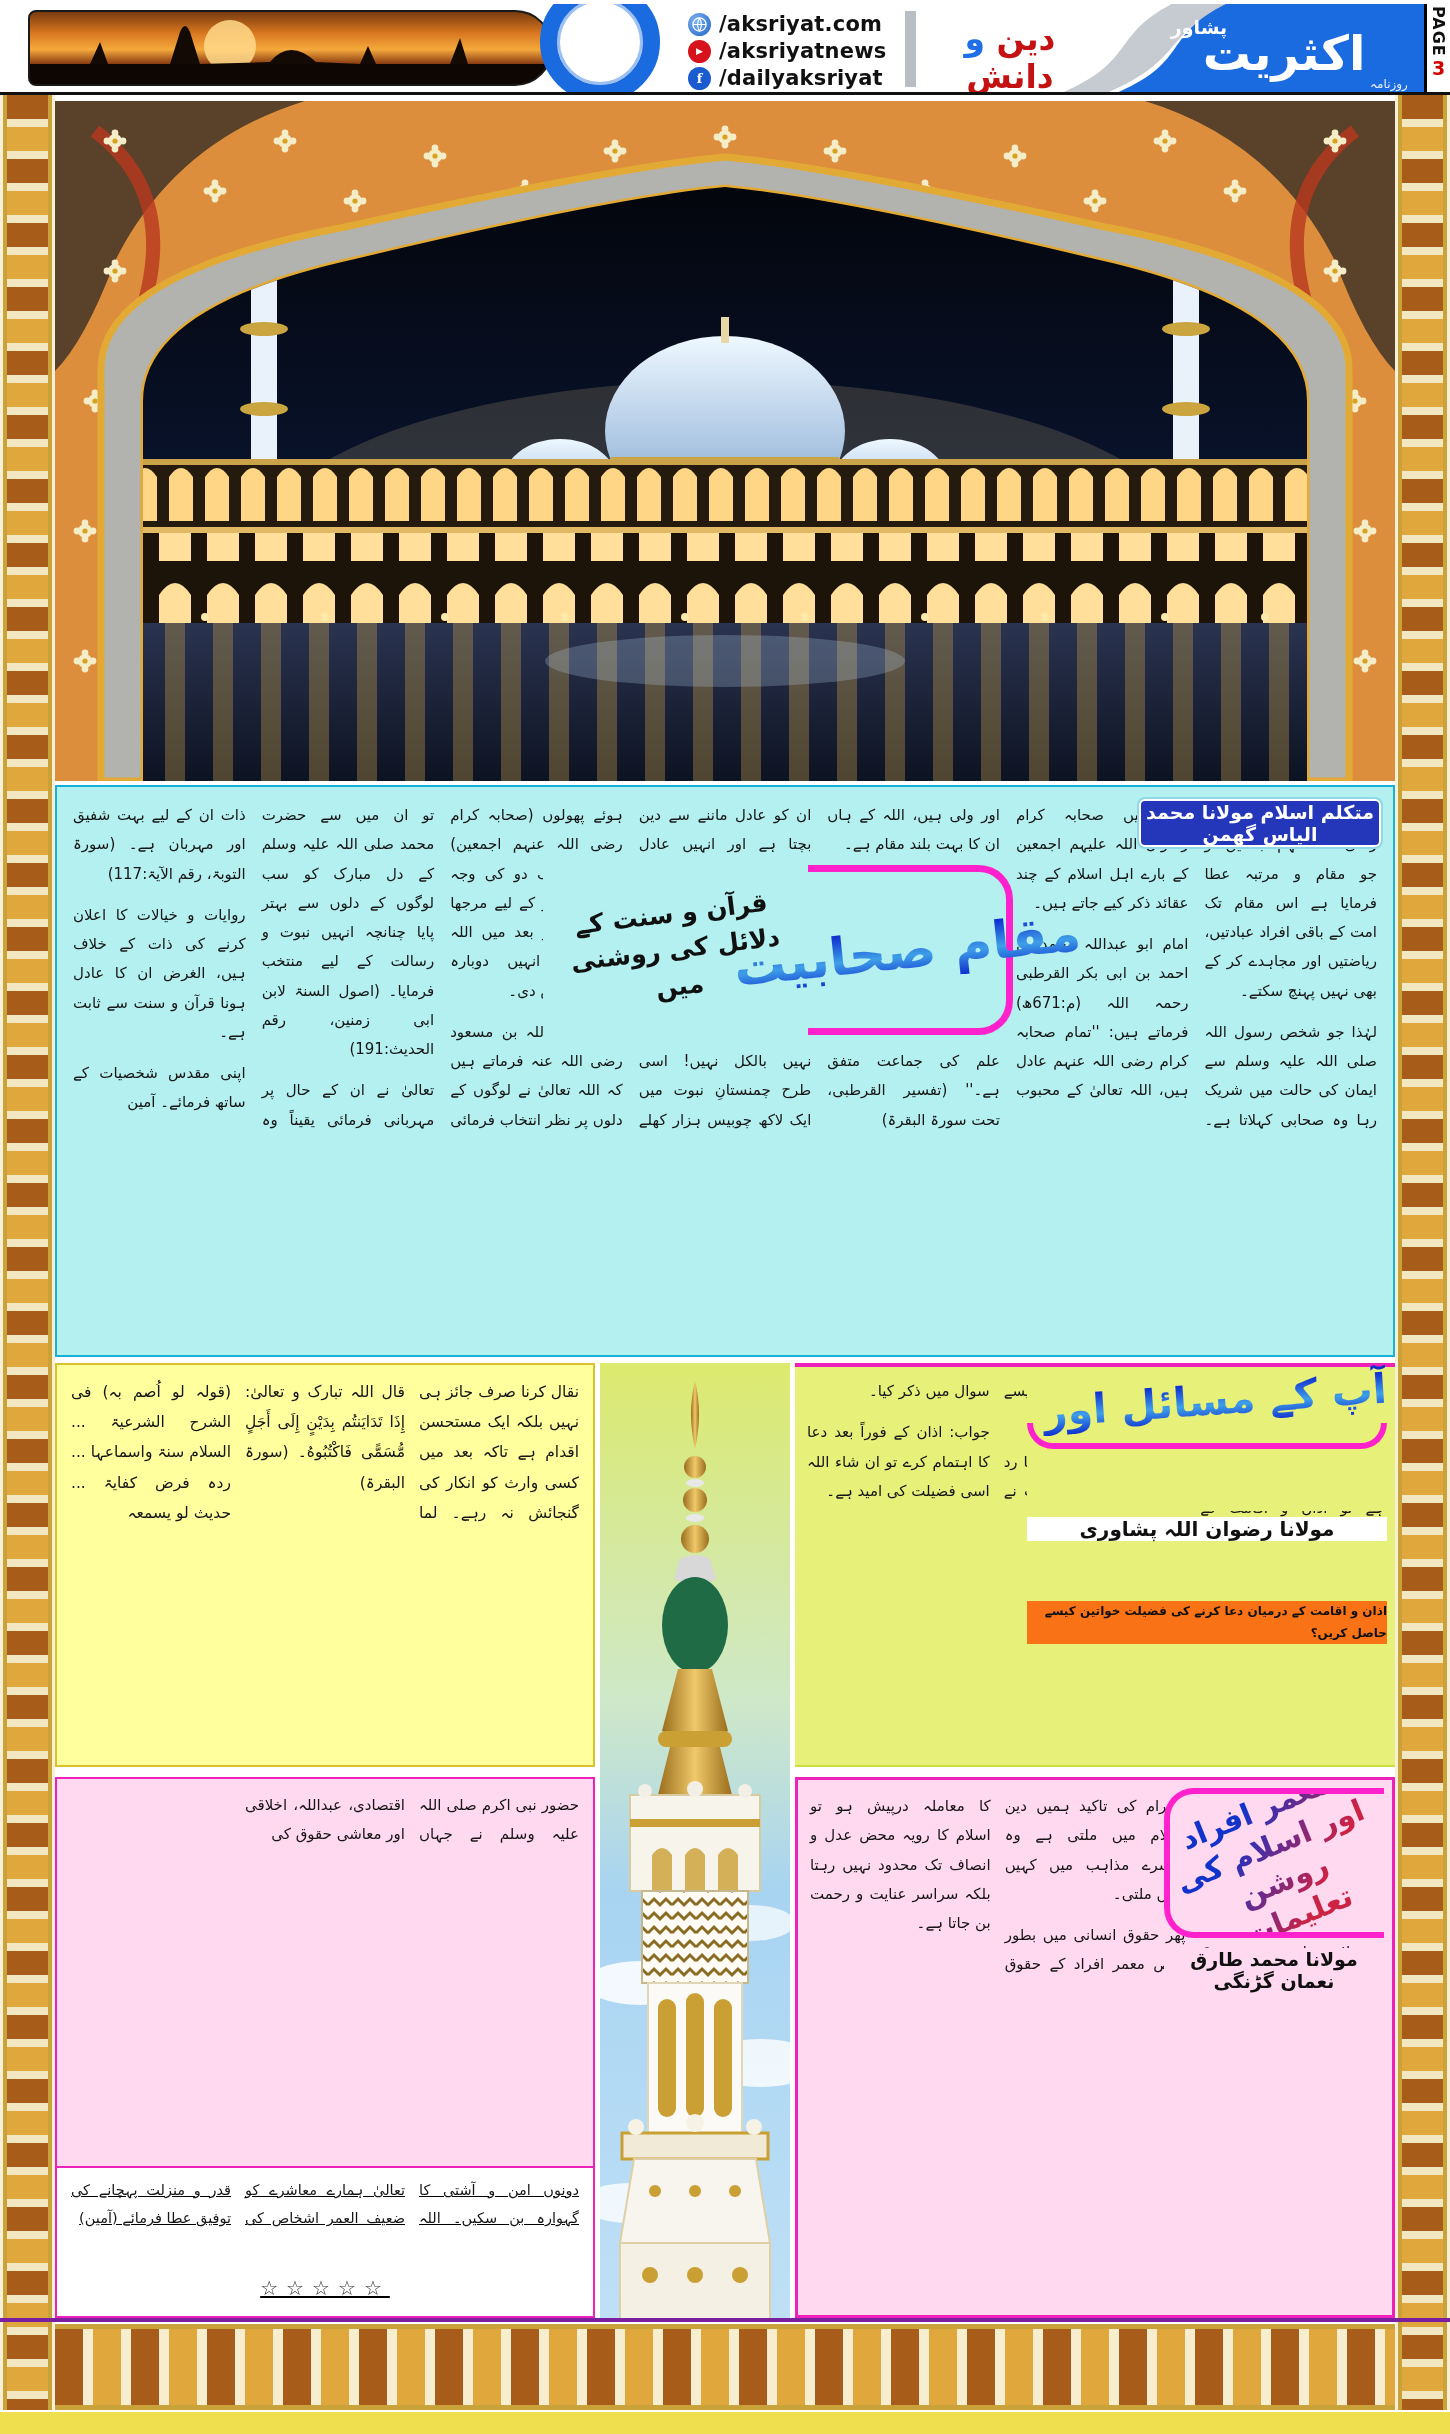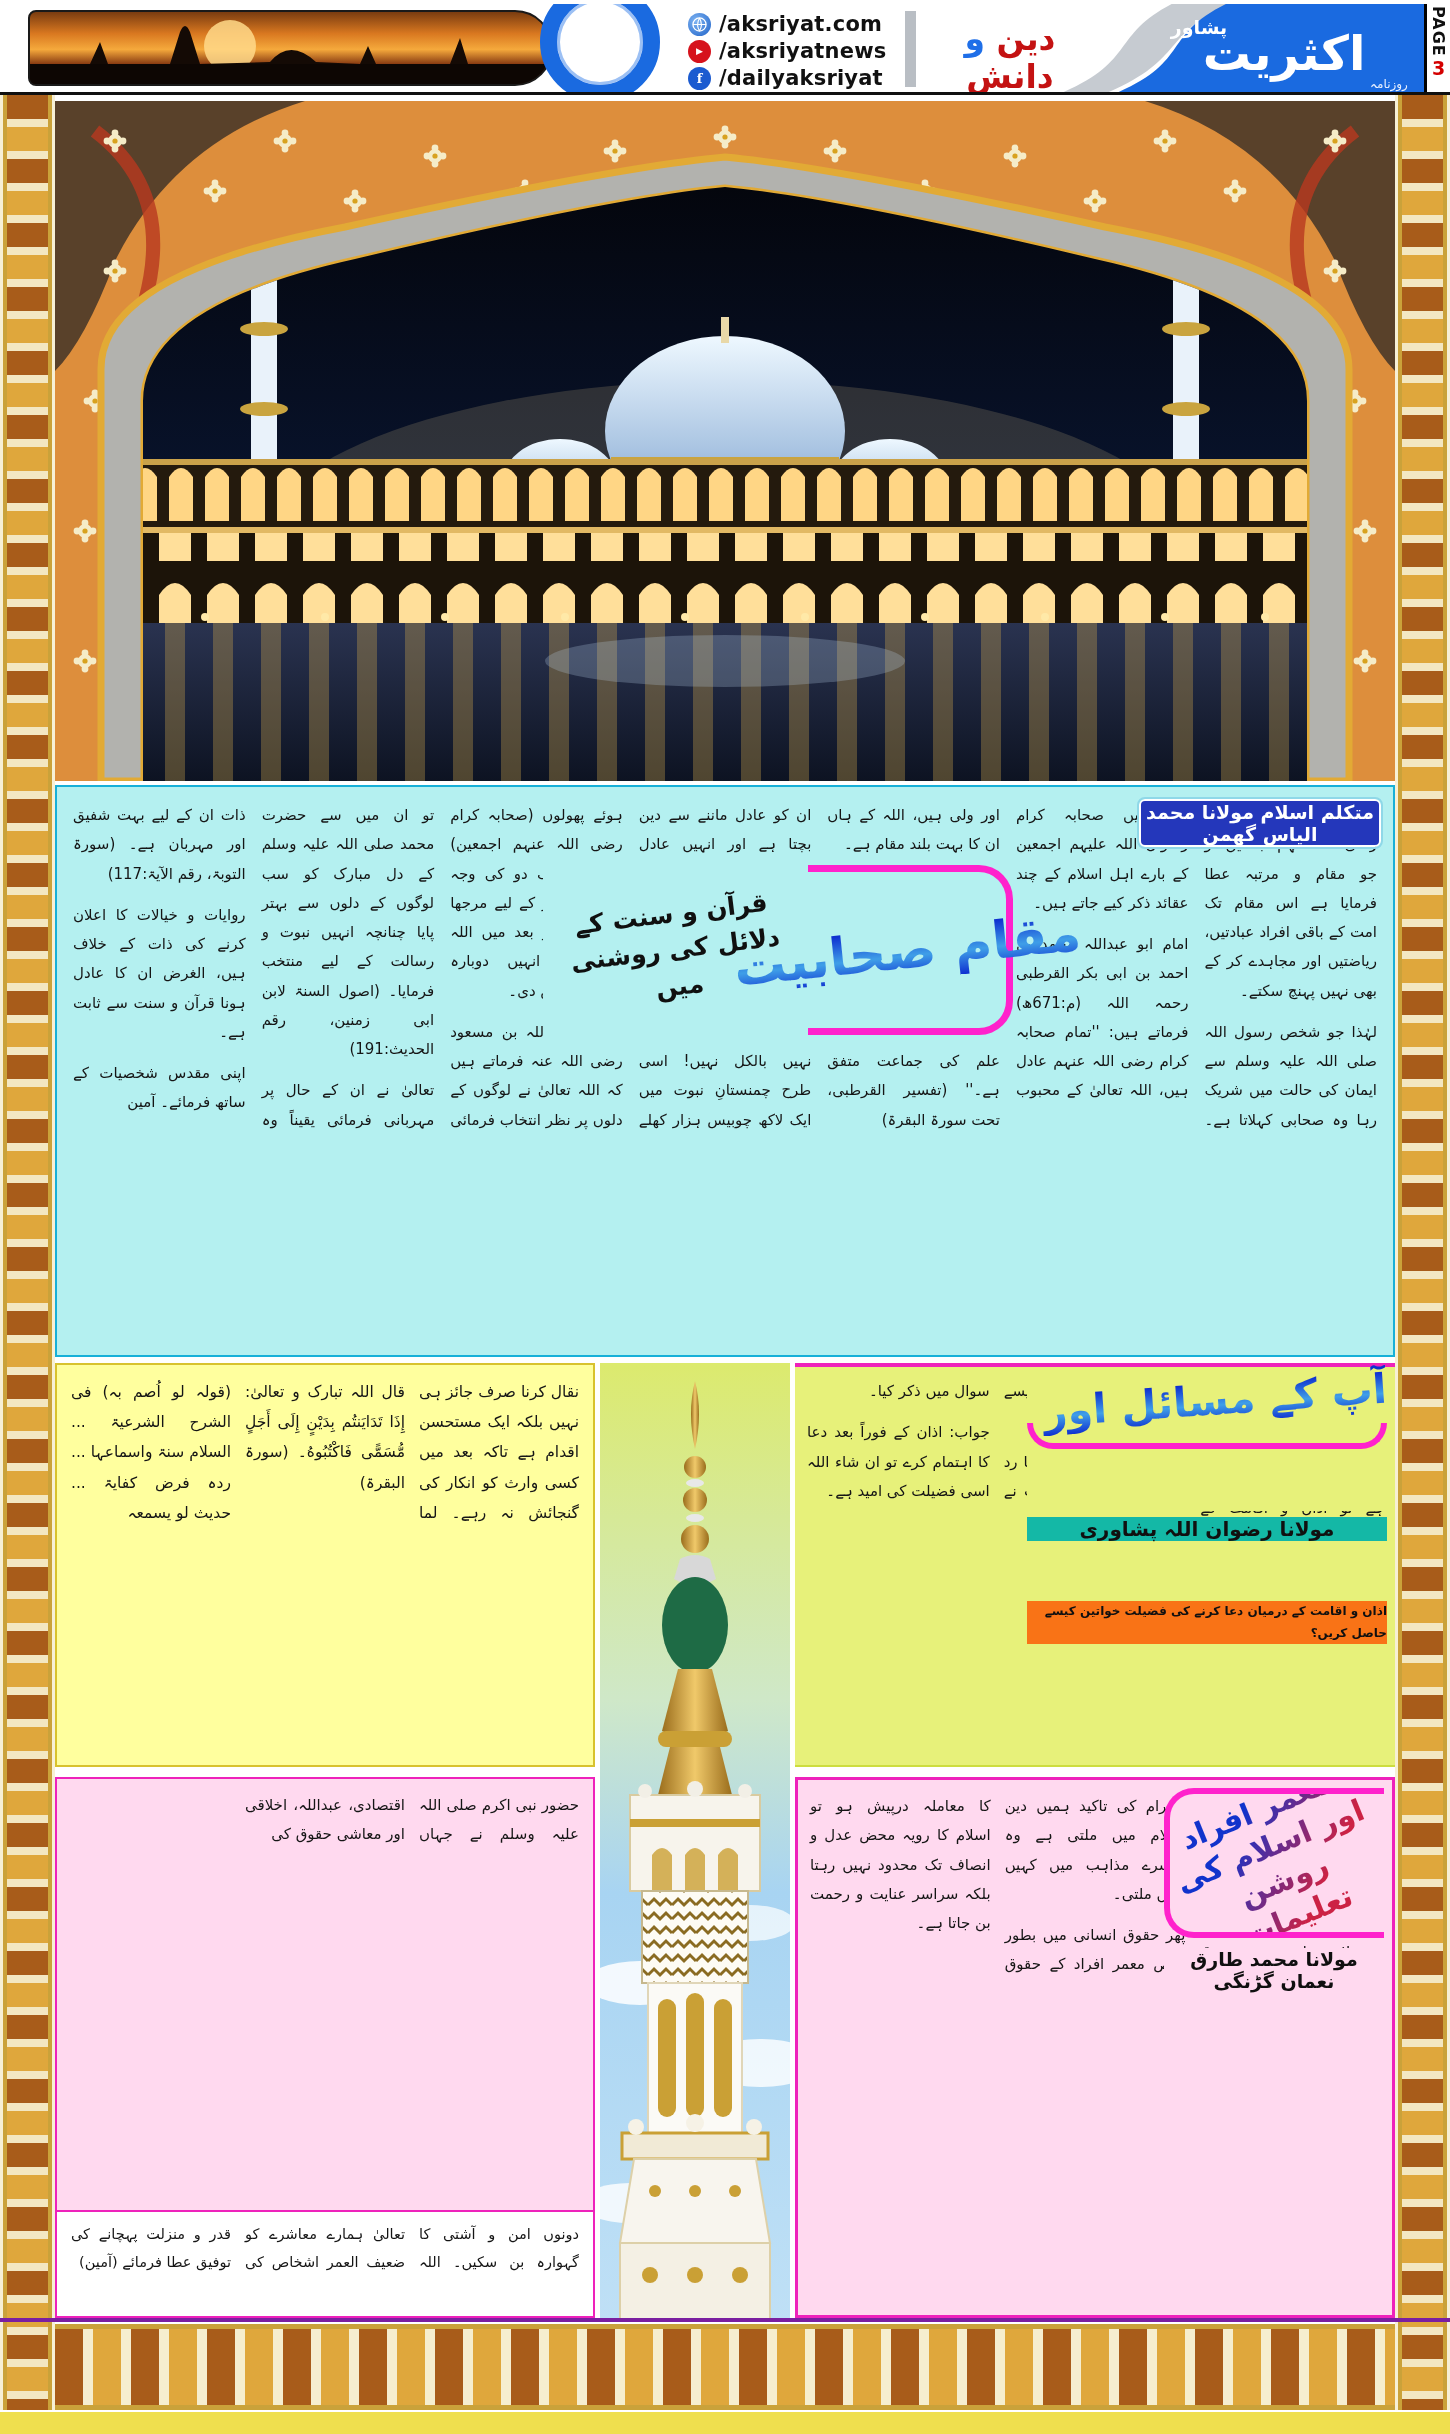--- a/index.html
+++ b/index.html
@@ -89,27 +89,27 @@
               border:2px solid #d8c22e; padding:12px 14px; }
   .mid-left .cols { column-count:3; column-gap:14px; height:100%; font-size:15.5px; }
 
   .article2 { position:absolute; left:740px; right:0; top:6px; height:404px; background:#e7f17a;
               border-top:4px solid #ee22bb; border-bottom:2px solid #cddd3f; padding:10px 12px; }
   .a2-cols { column-count:3; column-gap:14px; height:100%; }
   .a2-head { position:absolute; top:6px; right:8px; width:360px; height:138px; background:#e7f17a; direction:rtl; }
   .a2-title { display:block; text-align:center; font-size:41px; font-weight:bold; transform:rotate(-4deg); margin-top:4px; white-space:nowrap; }
   .a2-bracket { height:26px; border:6px solid #ff22cc; border-top:none; border-radius:0 0 26px 26px; margin-top:-2px; }
   .a2-byline { position:absolute; top:150px; right:8px; width:360px; text-align:center; font-weight:bold;
-               font-size:20px; color:#101010; background:#14b8a6; direction:rtl; }
+               font-size:20px; color:#101010; background:#ffffff; direction:rtl; }
   .a2-question { position:absolute; top:186px; right:8px; width:360px; text-align:right; font-weight:bold;
                  font-size:12px; line-height:1.8; color:#101010; background:#f97316; direction:rtl;margin-top:48px; }
 
   .bottom-left { position:absolute; left:0; top:420px; width:540px; bottom:0; background:#ffd9ef;
                  border:2px solid #ee22bb; padding:12px 14px 8px 14px; }
-  .bl-white { position:absolute; left:0; right:0; bottom:0; height:106px; background:#fff; border-top:2px solid #ee22bb; padding:8px 14px 4px; }
+  .bl-white { position:absolute; left:0; right:0; bottom:0; height:150px; background:#fff; border-top:2px solid #ee22bb; padding:8px 14px 4px;text-decoration:underline; }
   .bottom-left .cols { column-count:3; column-gap:14px; }
   .bl-top-cols { height:calc(100% - 160px); }
   .bl-white .cols { column-count:3; height:96px; font-size:14.5px; }
   .stars { text-align:center; font-size:20px; letter-spacing:8px; color:#333; margin-top:4px; }
 
   .article3 { position:absolute; left:740px; right:0; top:420px; bottom:0; background:#ffd9ef;
               border:3px solid #ee22bb; padding:12px 12px 8px; }
   .a3-cols { column-count:3; column-gap:14px; height:100%; }
   .a3-head { position:absolute; top:8px; right:8px; width:220px; height:150px; background:#ffd9ef;
              border:6px solid #ff22cc; border-right:none; border-radius:30px 0 0 30px;

